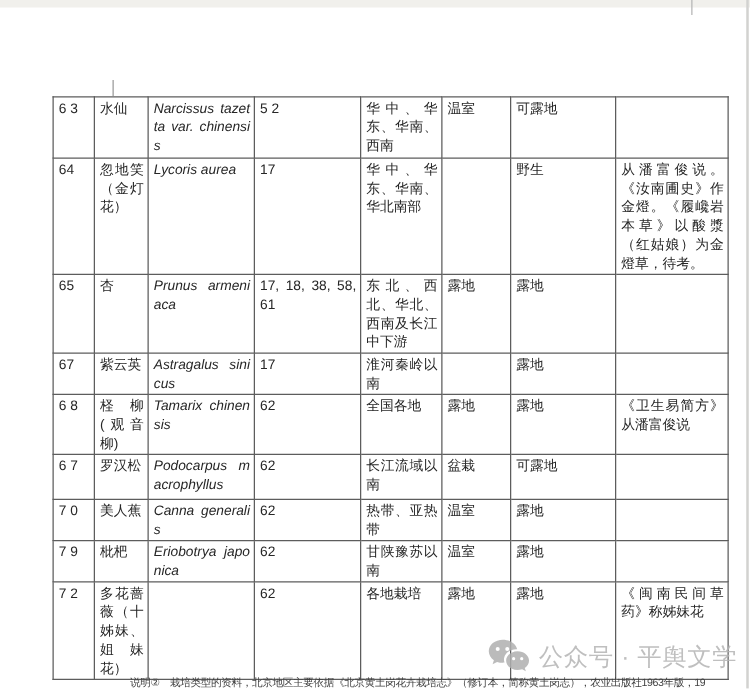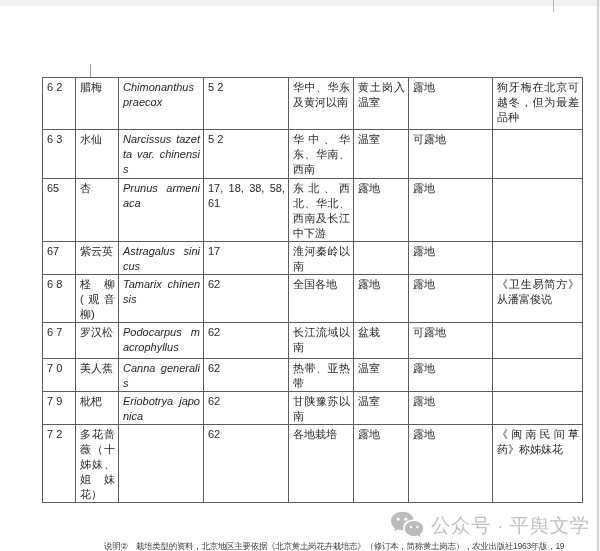--- a/index.html
+++ b/index.html
@@ -70,39 +70,39 @@
       <col style="width:33px">
         <col style="width:43px">
         <col style="width:85px">
         <col style="width:85px">
       <col style="width:65px">
         <col style="width:55px">
         <col style="width:84px">
         <col style="width:90px">
     </colgroup>
     <tbody id="plant-tbody">
-        <tr style="height: 52px;">
-          <td class="c-num">6 2</td>
-          <td class="c-name">腊梅</td>
-          <td class="c-lat"><span class="lat-i">Chimonanthus praecox</span></td>
-          <td class="c-src">5 2</td>
-          <td class="c-reg">华中、华东及黄河以南</td>
-          <td class="c-cult">黄土岗入温室</td>
-          <td class="c-cult">露地</td>
-          <td class="c-note">狗牙梅在北京可越冬，但为最差品种</td>
-        </tr>
         <tr style="height: 49px;">
           <td class="c-num">6 3</td>
           <td class="c-name">水仙</td>
           <td class="c-lat"><span class="lat-i">Narcissus tazetta var. chinensis</span></td>
           <td class="c-src">5 2</td>
           <td class="c-reg">华中、华东、华南、西南</td>
           <td class="c-cult">温室</td>
           <td class="c-cult">可露地</td>
           <td class="c-note"></td>
+        </tr>
+        <tr style="height: 77px;">
+          <td class="c-num">64</td>
+          <td class="c-name">忽地笑（金灯花）</td>
+          <td class="c-lat"><span class="lat-i">Lycoris aurea</span></td>
+          <td class="c-src">17</td>
+          <td class="c-reg">华中、华东、华南、华北南部</td>
+          <td class="c-cult"></td>
+          <td class="c-cult">野生</td>
+          <td class="c-note">从潘富俊说。《汝南圃史》作金燈。《履巉岩本草》以酸漿（红姑娘）为金燈草，待考。</td>
         </tr>
         <tr style="height: 48px; margin-top: 44px;">
           <td class="c-num">65</td>
           <td class="c-name">杏</td>
           <td class="c-lat"><span class="lat-i">Prunus armeniaca</span></td>
           <td class="c-src">17, 18, 38, 58, 61</td>
           <td class="c-reg">东北、西北、华北、西南及长江中下游</td>
           <td class="c-cult">露地</td>
           <td class="c-cult">露地</td>
           <td class="c-note"></td>

